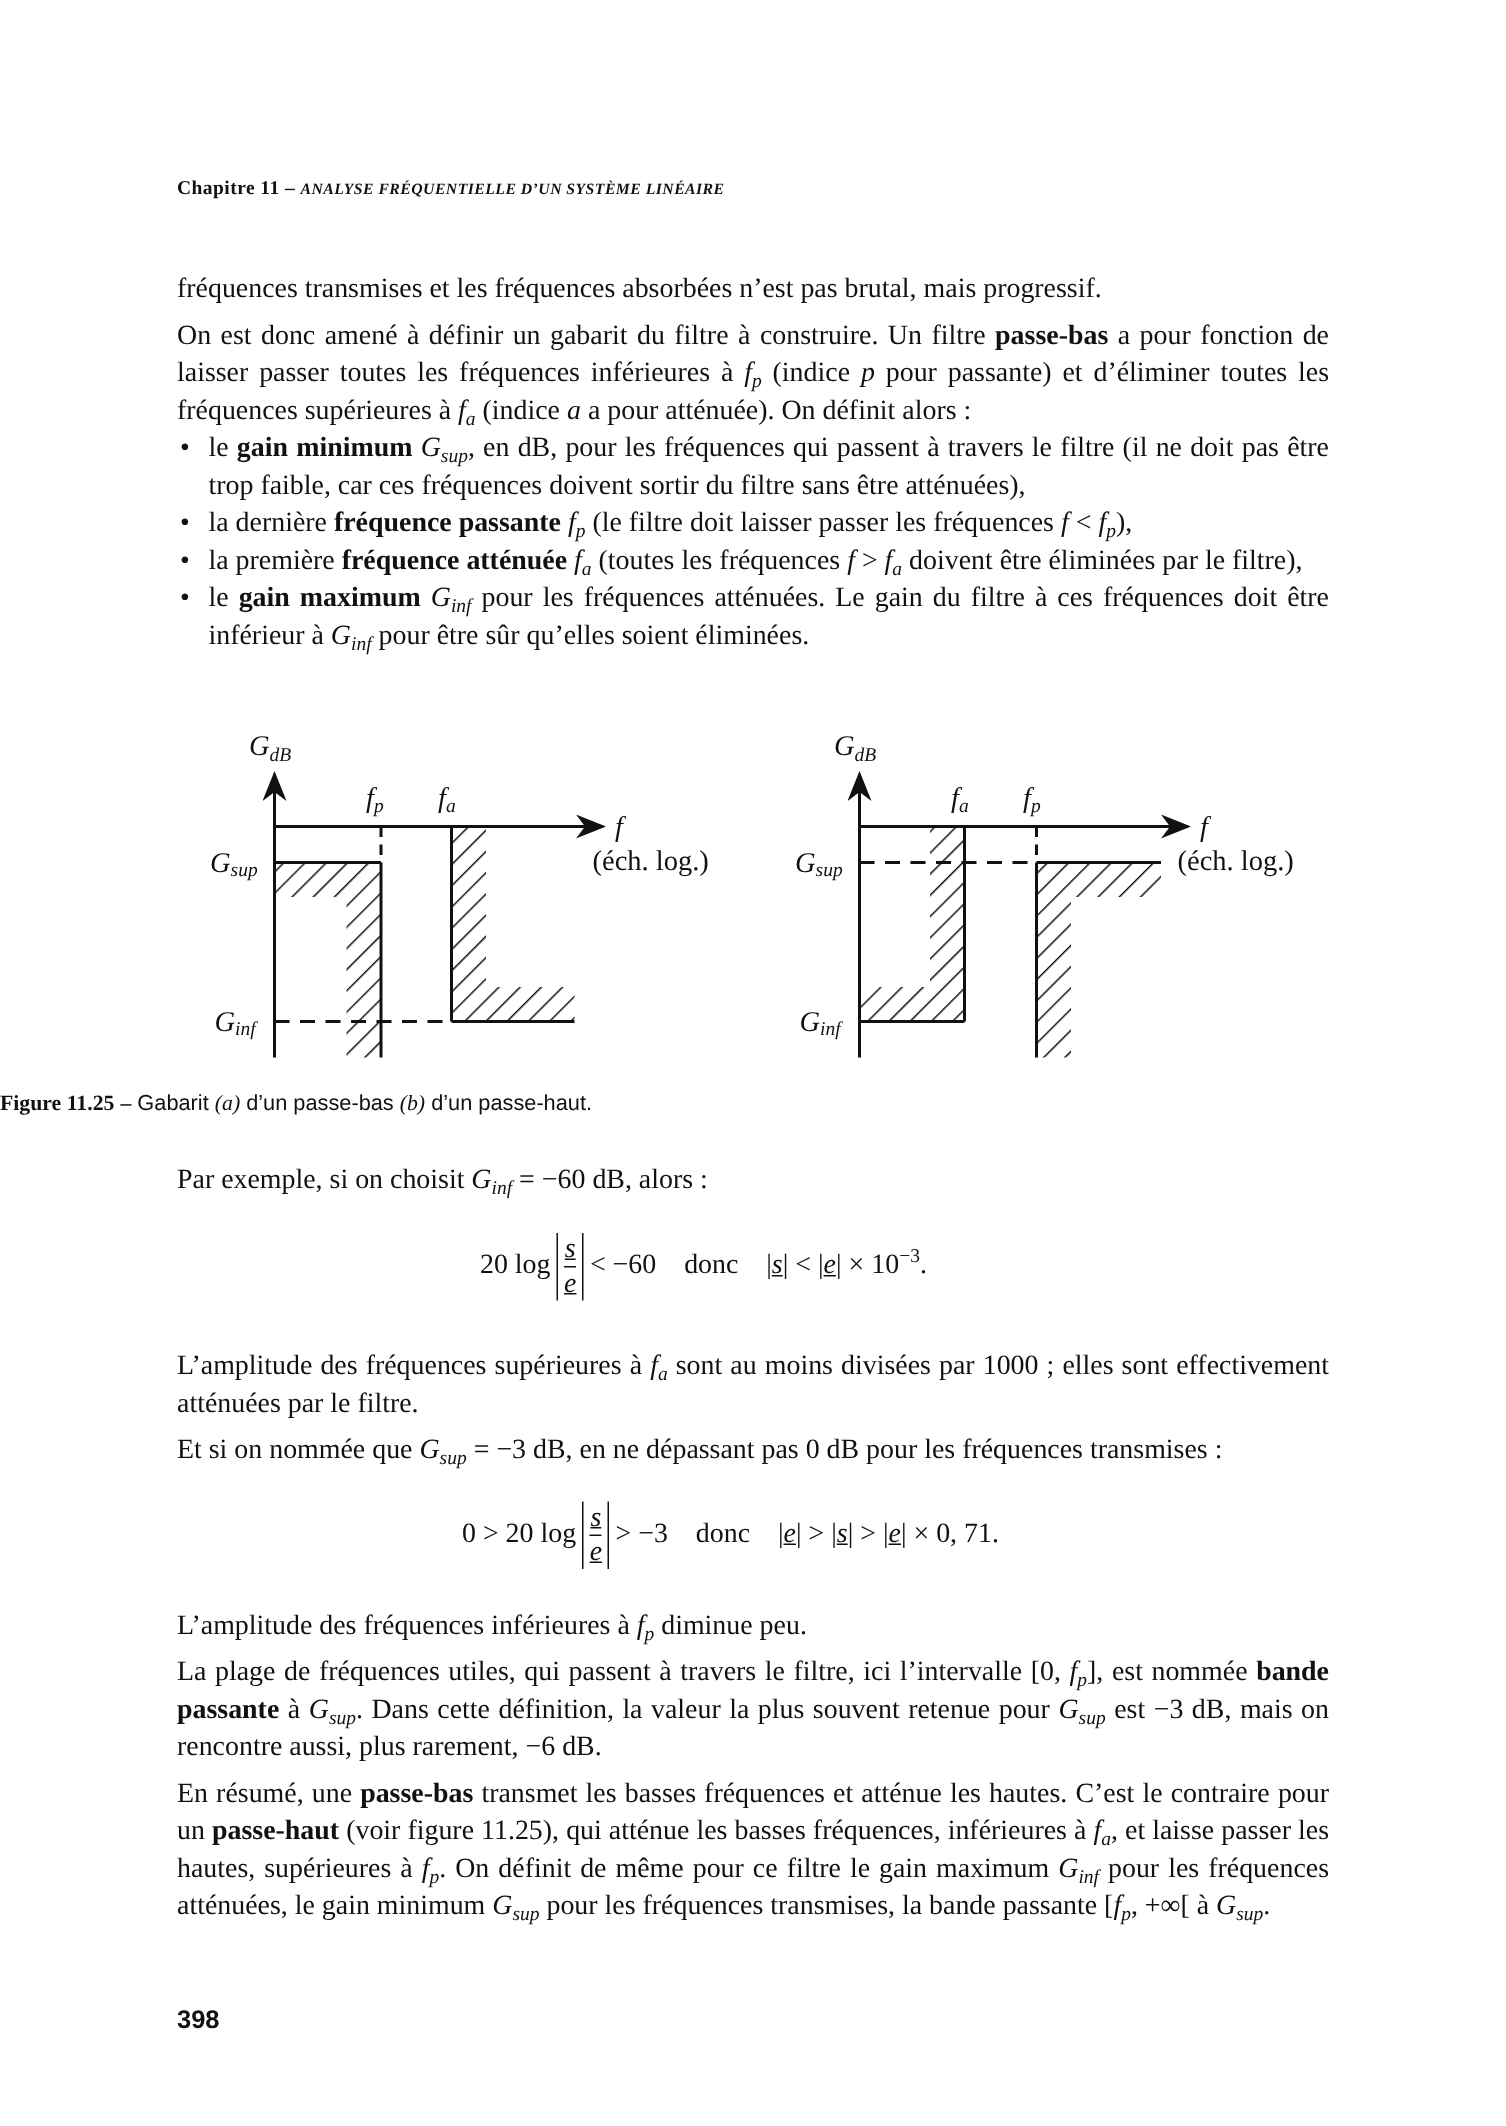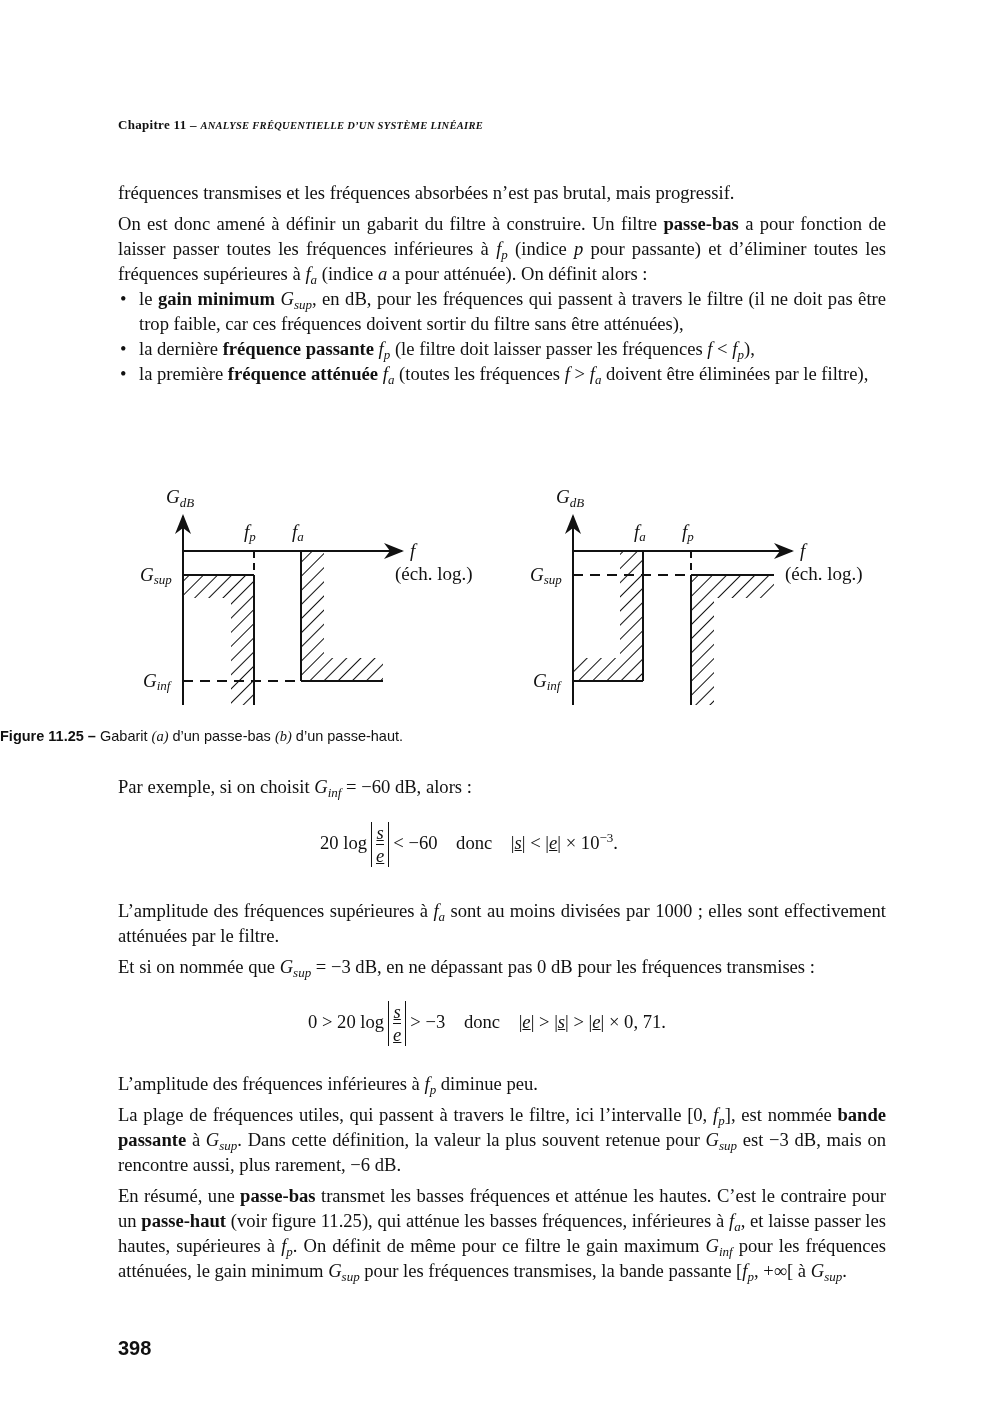--- a/index.html
+++ b/index.html
@@ -7,50 +7,51 @@
   .serif { font-family:"Liberation Serif","DejaVu Serif",serif; }
   .sans { font-family:"Liberation Sans","DejaVu Sans",sans-serif; }
   .header { position:absolute; left:118px; top:117px; font-size:13px; font-weight:bold; letter-spacing:0.3px; }
   .header .sc { font-size:10.5px; }
   .text { position:absolute; left:118px; width:768px; font-size:18.6px; line-height:25px; text-align:justify; }
   .text p { margin:0; }
   .gap { height:6px; }
   ul.bul { list-style:none; margin:0; padding:0; }
   ul.bul li { position:relative; padding-left:21px; }
   ul.bul li::before { content:"•"; position:absolute; left:2px; top:0; }
-  b { font-weight:bold; }
+  b { font-weight:bold;font-family:Liberation Serif, serif; }
   i { font-style:italic; }
   sub { font-size:13px; vertical-align:-4px; line-height:0; font-style:italic; }
   .figure { position:absolute; left:0; top:470px; width:1004px; height:250px; }
   .caption { position:absolute; left:0; width:1004px; top:728px; text-align:left; font-size:14.5px; }
   .eq { position:absolute; font-size:18.6px; white-space:nowrap; }
   .frac { display:inline-block; vertical-align:middle; text-align:center; border-left:1.5px solid #111; border-right:1.5px solid #111; padding:0 4px; margin:0 4px; line-height:22px; }
   .frac .num { border-bottom:1.3px solid #111; display:block; }
   .frac span u { text-decoration:underline; }
-  .pagenum { position:absolute; left:118px; top:1337px; font-size:20px; font-weight:bold; }
+  .pagenum { position:absolute; left:118px; top:1337px; font-size:17px; font-weight:bold; }
 </style>
 </head>
 <body>
 
 <div class="header serif">
   <span>Chapitre 11</span>
   <span>–</span>
   <span class="sc" style="text-transform:uppercase;font-style:italic;">Analyse fréquentielle d’un système linéaire</span>
 </div>
 
 <div class="text serif" style="top:180px;">
   <p><span>fréquences transmises et les fréquences absorbées n’est pas brutal, mais progressif.</span></p>
   <div class="gap"></div>
   <p>
     <span>On est donc amené à définir un gabarit du filtre à construire. Un filtre </span><b>passe-bas</b><span> a pour fonction de laisser passer toutes les fréquences inférieures à </span><i>f</i><sub>p</sub><span> (indice </span><i>p</i><span> pour passante) et d’éliminer toutes les fréquences supérieures à </span><i>f</i><sub>a</sub><span> (indice </span><i>a</i><span> a pour atténuée). On définit alors :</span>
   </p>
   <ul class="bul">
     <li><span>le </span><b>gain minimum</b> <i>G</i><sub>sup</sub><span>, en dB, pour les fréquences qui passent à travers le filtre (il ne doit pas être trop faible, car ces fréquences doivent sortir du filtre sans être atténuées),</span></li>
     <li><span>la dernière </span><b>fréquence passante</b> <i>f</i><sub>p</sub><span> (le filtre doit laisser passer les fréquences </span><i>f</i><span> &lt; </span><i>f</i><sub>p</sub><span>),</span></li>
     <li><span>la première </span><b>fréquence atténuée</b> <i>f</i><sub>a</sub><span> (toutes les fréquences </span><i>f</i><span> &gt; </span><i>f</i><sub>a</sub><span> doivent être éliminées par le filtre),</span></li>
+    <li><span>le </span><b>gain maximum</b> <i>G</i><sub>inf</sub><span> pour les fréquences atténuées. Le gain du filtre à ces fréquences doit être inférieur à </span><i>G</i><sub>inf</sub><span> pour être sûr qu’elles soient éliminées.</span></li>
   </ul>
 </div>
 
 <svg class="figure" viewBox="0 470 1004 250" width="1004" height="250" xmlns="http://www.w3.org/2000/svg">
   <defs>
     <pattern id="hatch" patternUnits="userSpaceOnUse" width="10" height="10" patternTransform="rotate(45)">
       <line x1="0" y1="0" x2="0" y2="10" stroke="#111" stroke-width="2"></line>
     </pattern>
     <marker id="arr" markerWidth="10" markerHeight="8" refX="9" refY="4" orient="auto">
       <path d="M0,0 L10,4 L0,8 L3,4 Z" fill="#111"></path>

